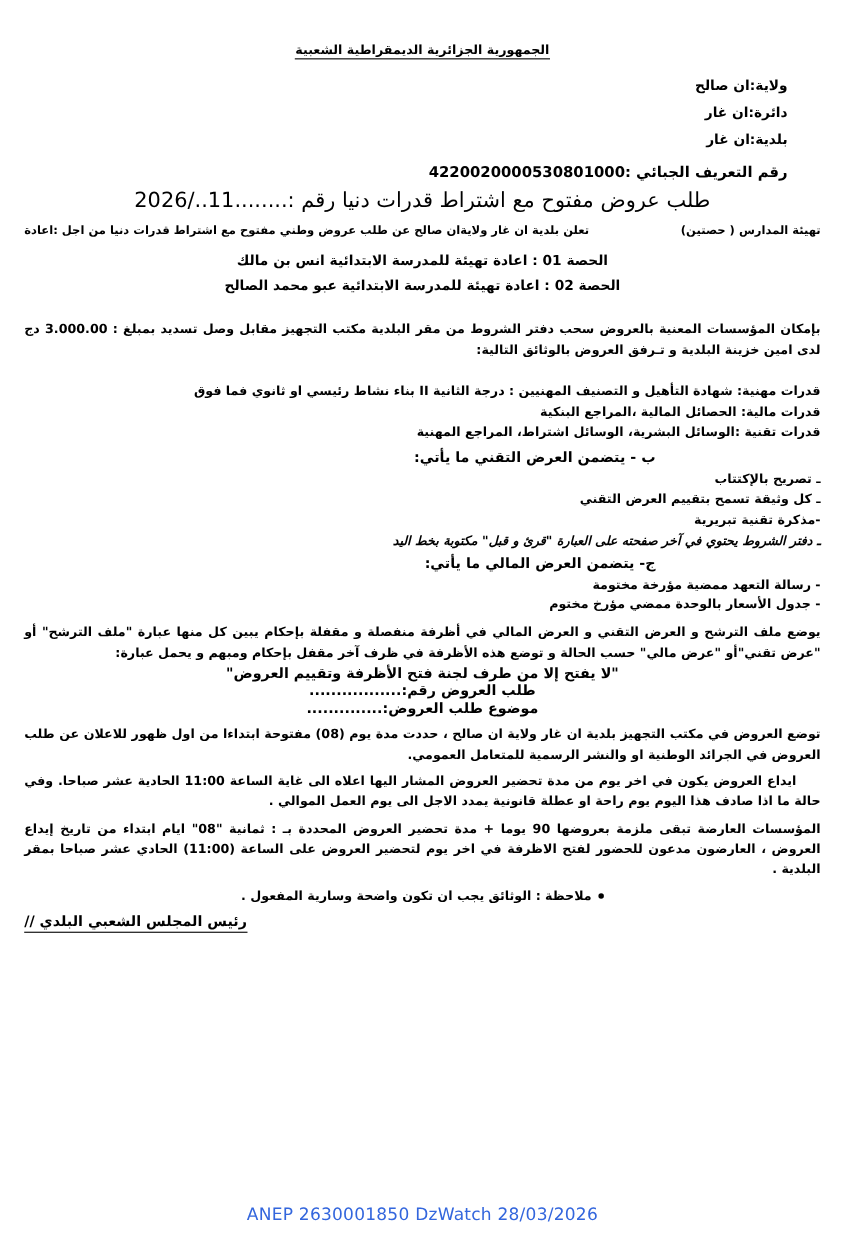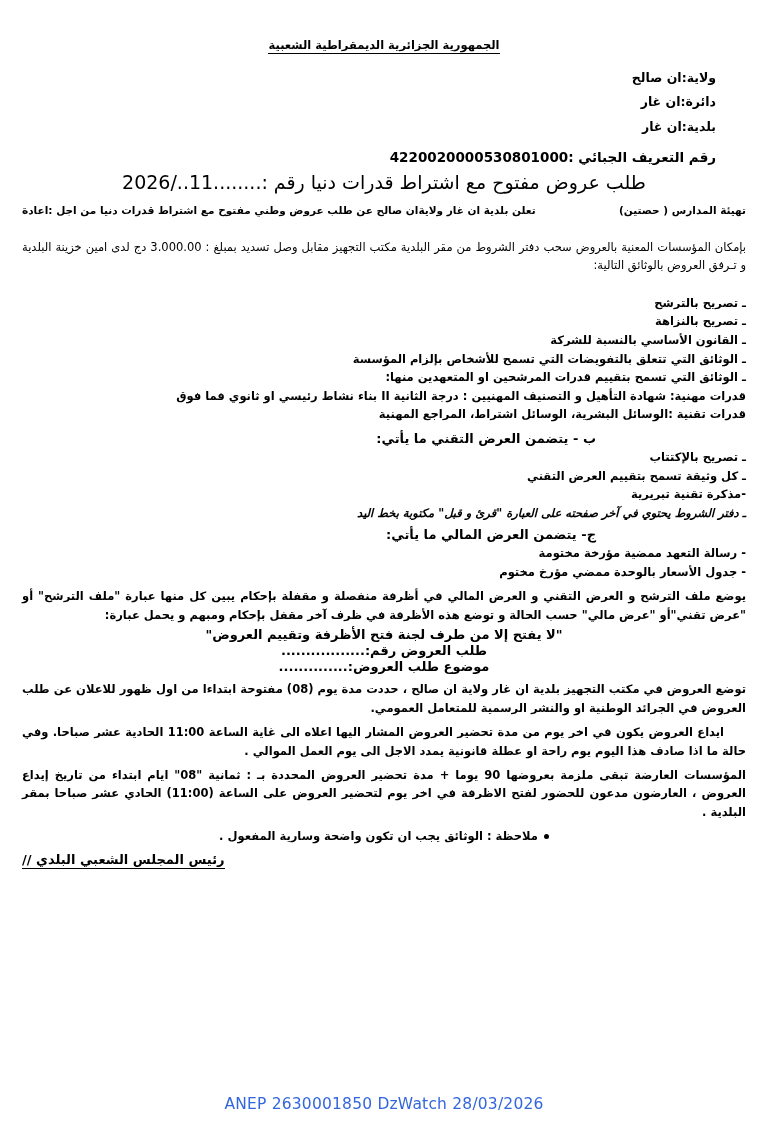--- a/index.html
+++ b/index.html
@@ -85,21 +85,21 @@
   .lots {
     text-align: center;
     font-size: 12.5px;
     font-weight: 700;
     line-height: 1.85;
     margin: 2px 0 6px 0;
   }
 
   .para {
     font-size: 11.5px;
-    font-weight: 400;
+    font-weight: 700;
     line-height: 1.6;
     margin: 19px 0;
     text-align: justify;
     text-align-last: right;
   }
 
   .sec-head {
     font-size: 13px;
     font-weight: 700;
     text-align: right;
@@ -231,31 +231,29 @@
 
     <div class="fiscal-line">رقم التعريف الجبائي :4220020000530801000</div>
 
     <div class="main-title">طلب عروض مفتوح مع اشتراط قدرات دنيا رقم :........11../2026</div>
 
     <div class="announce-row">
       <div class="a-main">تعلن بلدية ان غار  ولاية‌ان صالح  عن  طلب عروض وطني مفتوح مع اشتراط قدرات دنيا من اجل :اعادة</div>
       <div class="a-side">تهيئة المدارس ( حصتين)</div>
     </div>
 
+    <div class="lots">
+      <div>الحصة 01 : اعادة تهيئة    للمدرسة الابتدائية انس بن مالك</div>
+      <div>الحصة 02 : اعادة تهيئة  للمدرسة الابتدائية عبو محمد الصالح</div>
+    </div>
 
     <div class="para">بإمكان المؤسسات المعنية بالعروض سحب دفتر الشروط من مقر البلدية مكتب التجهيز مقابل وصل تسديد بمبلغ : 3.000.00 دج لدى امين خزينة البلدية و تـرفق العروض بالوثائق التالية:</div>
 
-    <ul class="bullets b-a">
-      <li>ـ تصريح بالترشح</li>
-      <li>ـ تصريح بالنزاهة</li>
-      <li>ـ القانون الأساسي بالنسبة للشركة</li>
-      <li>ـ الوثائق التي تتعلق بالتفويضات التي تسمح للأشخاص بإلزام المؤسسة</li>
-      <li>ـ الوثائق التي تسمح بتقييم قدرات المرشحين او المتعهدين منها:</li>
-    </ul>
     <div class="cap-line cap-pro">قدرات مهنية: شهادة التأهيل و التصنيف المهنيين :  درجة الثانية II بناء  نشاط رئيسي او ثانوي   فما فوق</div>
+    <div class="cap-line">قدرات مالية: الحصائل المالية ،المراجع البنكية</div>
     <div class="cap-line">قدرات تقنية :الوسائل البشرية، الوسائل اشتراط، المراجع المهنية</div>
 
     <div class="sec-head b-head">ب - يتضمن العرض التقني ما يأتي:</div>
     <ul class="bullets tech-list">
       <li>ـ تصريح بالإكتتاب</li>
       <li>ـ كل وثيقة تسمح بتقييم العرض التقني</li>
       <li>-مذكرة تقنية تبريرية</li>
     </ul>
     <div class="handwrite">ـ دفتر الشروط يحتوي في آخر صفحته على العبارة "قرئ و قبل" مكتوبة بخط اليد</div>
 

